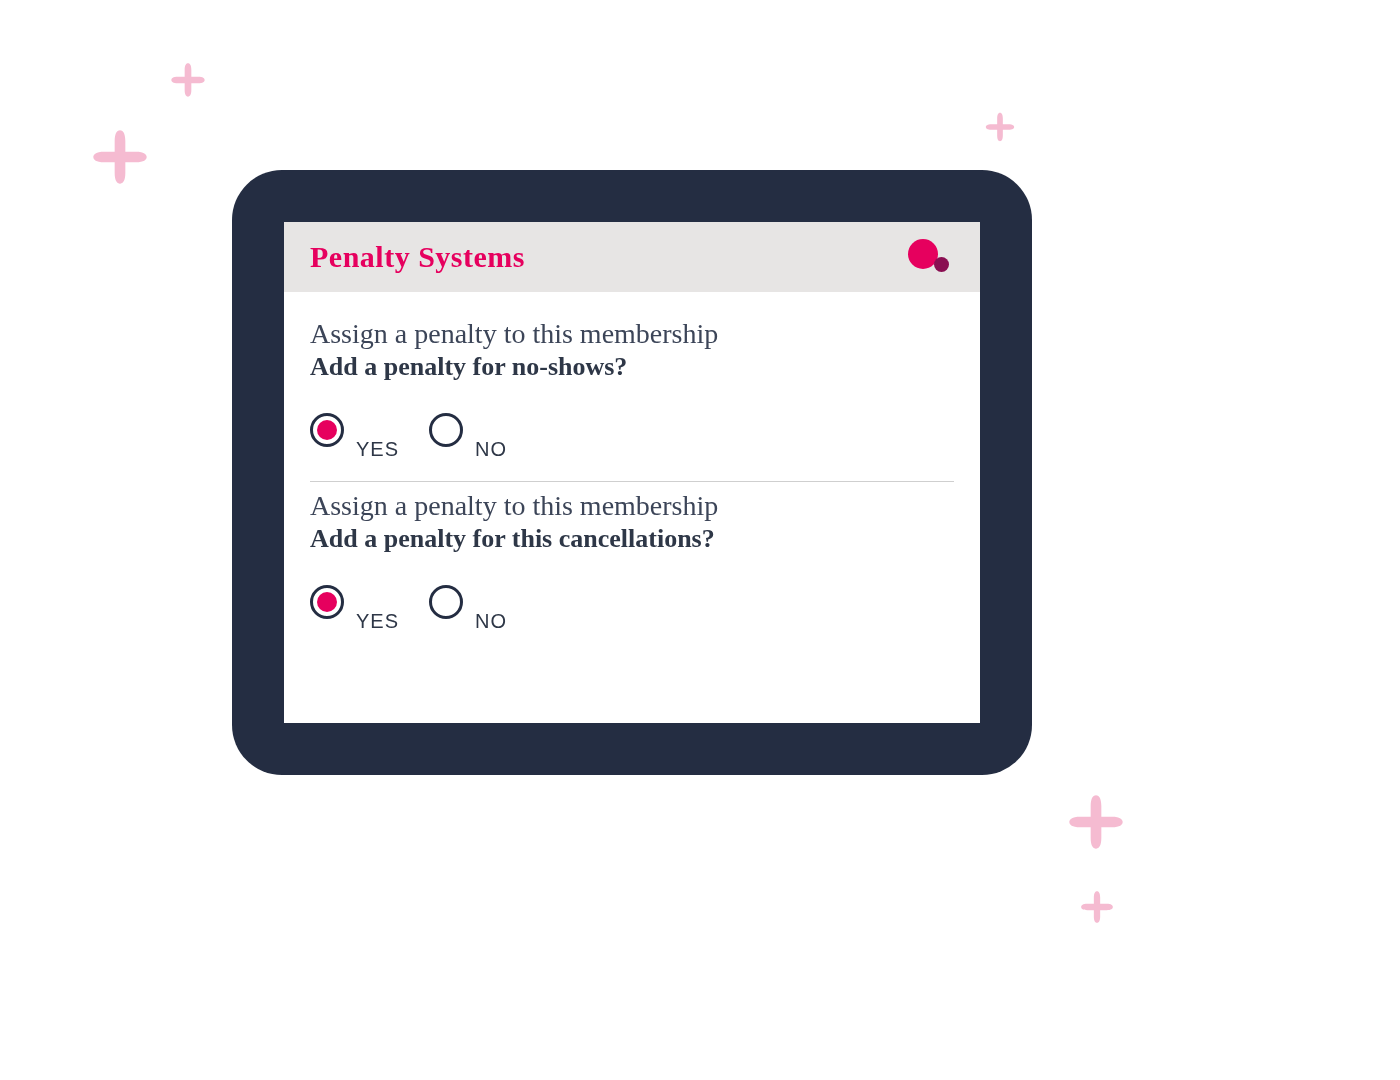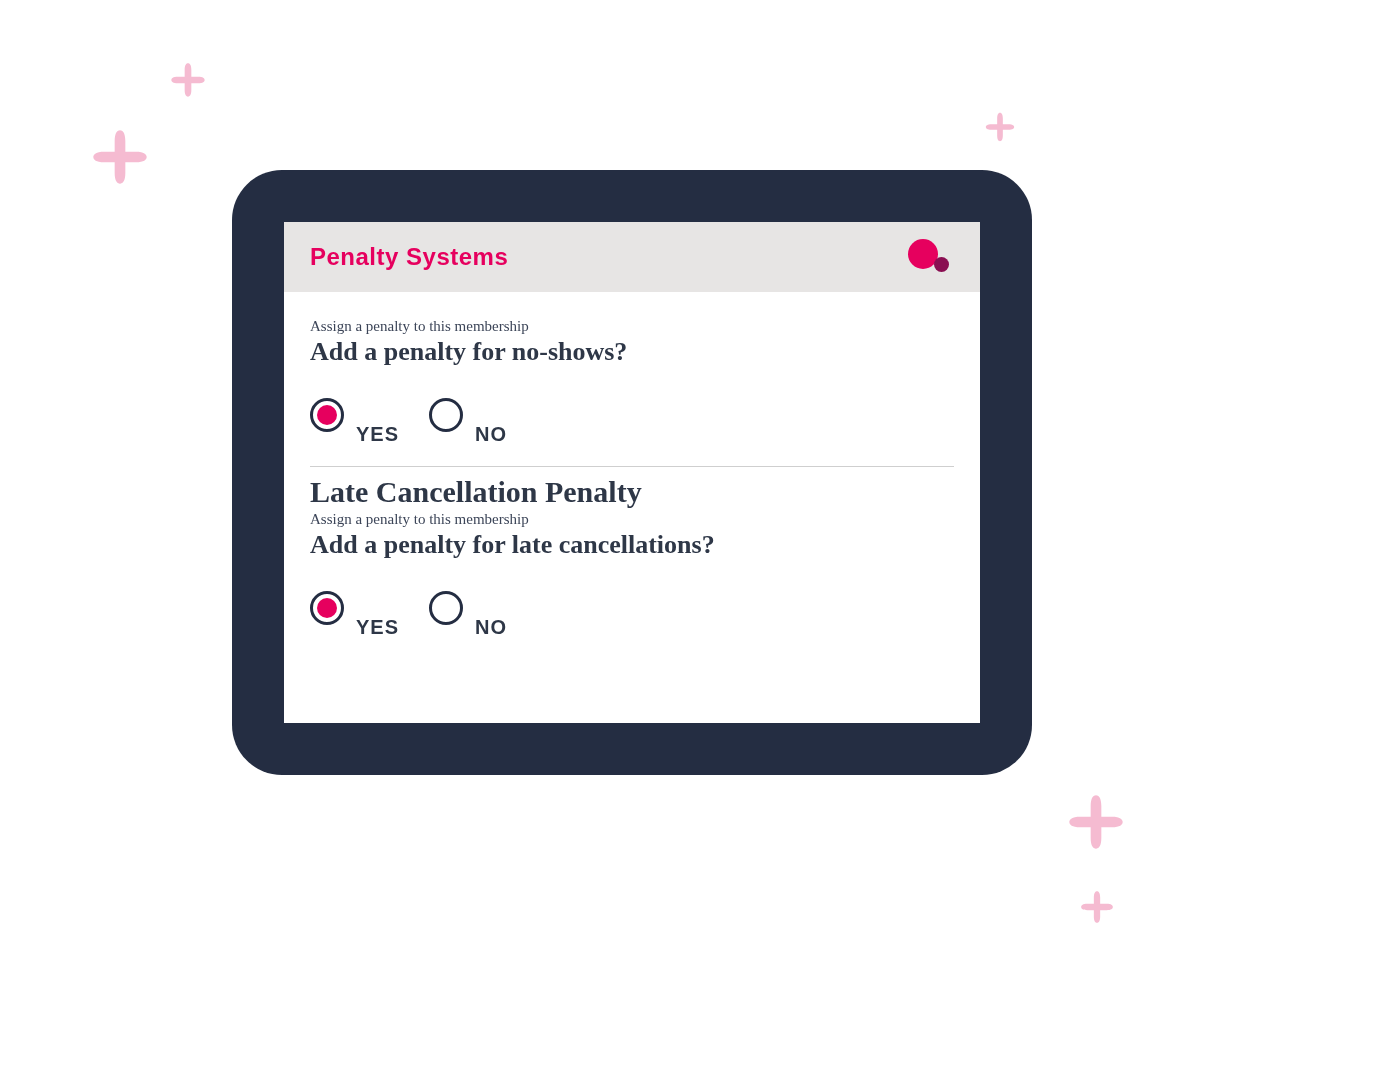--- a/index.html
+++ b/index.html
@@ -55,23 +55,23 @@
     .panel-header {
       background: var(--header-grey);
       height: 70px;
       display: flex;
       align-items: center;
       justify-content: space-between;
       padding: 0 26px;
     }
 
     .panel-title {
-      font-family: Liberation Sans, sans-serif;
+      font-family: Liberation Serif, serif;
       font-weight: 700;
-      font-size: 24px;
+      font-size: 30px;
       color: var(--magenta);
       letter-spacing: 0.5px;
     }
 
     .logo-dots {
       width: 46px; height: 40px;
       position: relative;
     }
     .logo-dots .c1 {
       position: absolute; left: 0; top: 2px;
@@ -101,21 +101,21 @@
     .section-title {
       font-family: Georgia, "Times New Roman", serif;
       font-weight: 700;
       font-size: 30px;
       color: var(--text-dark);
       margin: 0 0 2px 0;
     }
 
     .section-sub {
       font-family: Georgia, "Times New Roman", serif;
-      font-size: 15px;
+      font-size: 28px;
       color: #3C4558;
       margin: 0 0 2px 0;
     }
 
     .section-prompt {
       font-family: Georgia, "Times New Roman", serif;
       font-weight: 700;
       font-size: 26px;
       color: var(--text-dark);
       margin: 0 0 16px 0;
@@ -140,21 +140,21 @@
       border-radius: 50%;
       display: flex; align-items: center; justify-content: center;
       background: #fff;
     }
     .radio-circle.selected .radio-dot {
       width: 20px; height: 20px; border-radius: 50%; background: var(--magenta);
     }
 
     .radio-label {
       font-family: "Segoe UI", Arial, sans-serif;
-      font-weight: 700;
+      font-weight: 400;
       font-size: 20px;
       letter-spacing: 1px;
       color: var(--text-dark);
       margin-top: 40px;
     }
 
   </style>
 </head>
 <body>
 
@@ -213,23 +213,22 @@
                 <span class="radio-dot"></span>
               </span>
             <span class="radio-label">NO</span>
           </div>
         </div>
       </div>
 
       <hr class="divider">
 
       <div class="section">
-        <h2 class="section-title">Late Cancellation Penalty</h2>
         <p class="section-sub">Assign a penalty to this membership</p>
-        <p class="section-prompt">Add a penalty for late cancellations?</p>
+        <p class="section-prompt">Add a penalty for this cancellations?</p>
 
         <div class="radio-row">
           <div class="radio-option">
             <span class="radio-circle selected">
                 <span class="radio-dot"></span>
               </span>
             <span class="radio-label">YES</span>
           </div>
           <div class="radio-option">
             <span class="radio-circle">

